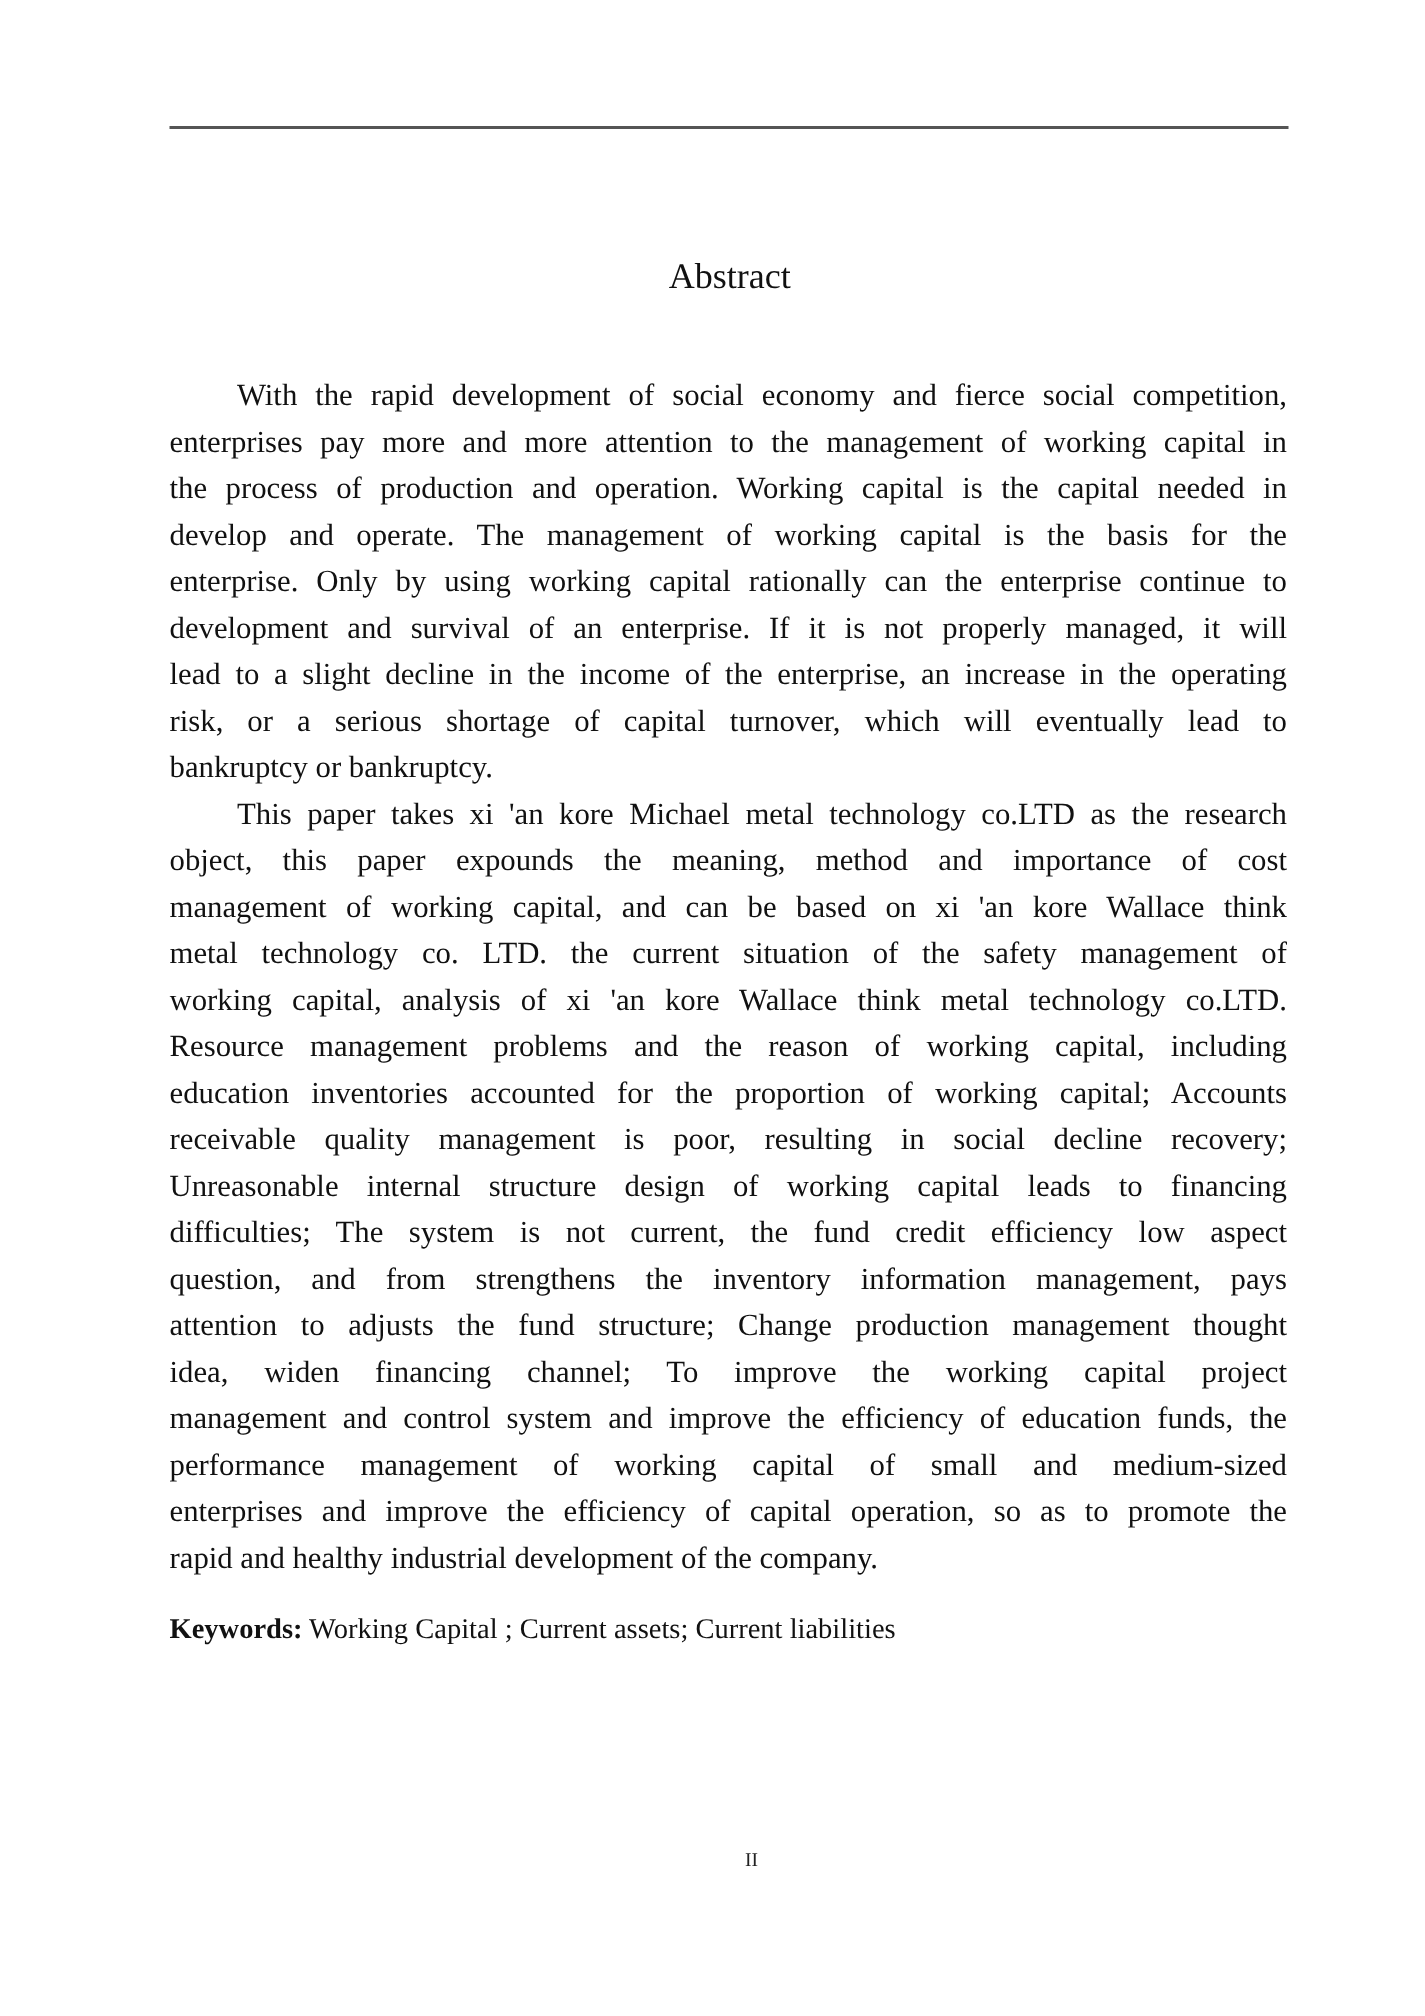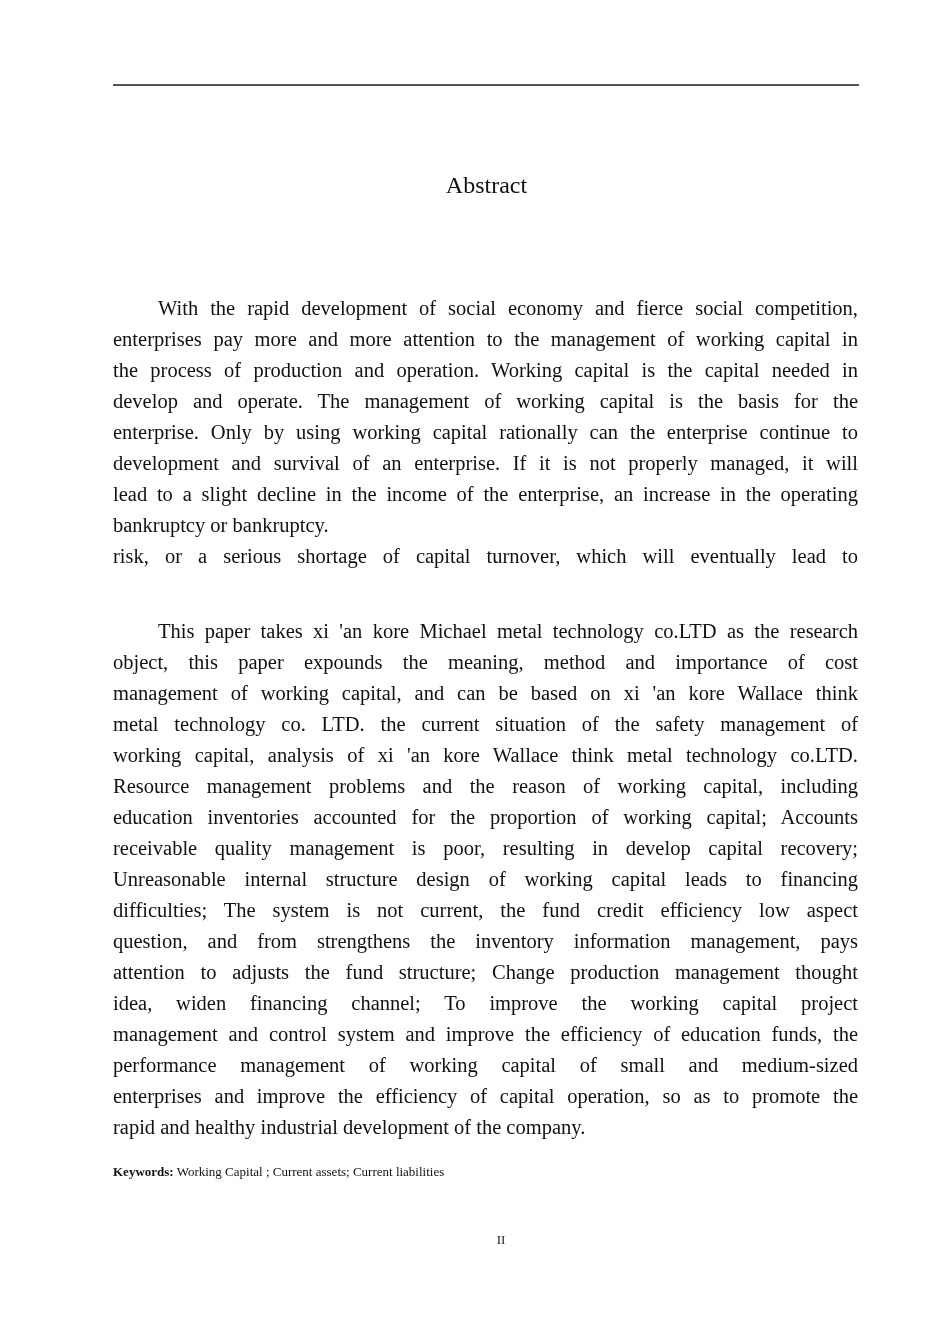--- a/index.html
+++ b/index.html
@@ -44,31 +44,30 @@
     .line {
       display: block;
       height: 31px;
       white-space: nowrap;
       text-align: justify;
       text-align-last: justify;
       overflow: hidden;
     }
     .line.indent {
       padding-left: 45px;
-      margin-top: 44px;
     }
     .line.last {
       text-align-last: left;
     }
     .keywords {
       position: absolute;
       left: 113px;
-      top: 1156px;
+      top: 1071px;
       width: 745px;
-      font-size: 13px;
+      font-size: 19px;
       line-height: 31px;
       white-space: nowrap;
     }
     .keywords .kw-label {
       font-weight: bold;
     }
     .page-number {
       position: absolute;
       left: 0;
       width: 1002px;
@@ -88,32 +87,32 @@
 
 <div class="body-text">
   <div>
     <span class="line indent">With the rapid development of social economy and fierce social competition,</span>
     <span class="line">enterprises pay more and more attention to the management of working capital in</span>
     <span class="line">the process of production and operation. Working capital is the capital needed in</span>
     <span class="line">develop and operate. The management of working capital is the basis for the</span>
     <span class="line">enterprise. Only by using working capital rationally can the enterprise continue to</span>
     <span class="line">development and survival of an enterprise. If it is not properly managed, it will</span>
     <span class="line">lead to a slight decline in the income of the enterprise, an increase in the operating</span>
+    <span class="line">risk, or a serious shortage of capital turnover, which will eventually lead to</span>
     <span class="line last">bankruptcy or bankruptcy.</span>
-    <span class="line">risk, or a serious shortage of capital turnover, which will eventually lead to</span>
   </div>
   <div>
     <span class="line indent">This paper takes xi 'an kore Michael metal technology co.LTD as the research</span>
     <span class="line">object, this paper expounds the meaning, method and importance of cost</span>
     <span class="line">management of working capital, and can be based on xi 'an kore Wallace think</span>
     <span class="line">metal technology co. LTD. the current situation of the safety management of</span>
     <span class="line">working capital, analysis of xi 'an kore Wallace think metal technology co.LTD.</span>
     <span class="line">Resource management problems and the reason of working capital, including</span>
     <span class="line">education inventories accounted for the proportion of working capital; Accounts</span>
-    <span class="line">receivable quality management is poor, resulting in develop capital recovery;</span>
+    <span class="line">receivable quality management is poor, resulting in social decline recovery;</span>
     <span class="line">Unreasonable internal structure design of working capital leads to financing</span>
     <span class="line">difficulties; The system is not current, the fund credit efficiency low aspect</span>
     <span class="line">question, and from strengthens the inventory information management, pays</span>
     <span class="line">attention to adjusts the fund structure; Change production management thought</span>
     <span class="line">idea, widen financing channel; To improve the working capital project</span>
     <span class="line">management and control system and improve the efficiency of education funds, the</span>
     <span class="line">performance management of working capital of small and medium-sized</span>
     <span class="line">enterprises and improve the efficiency of capital operation, so as to promote the</span>
     <span class="line last">rapid and healthy industrial development of the company.</span>
   </div>

